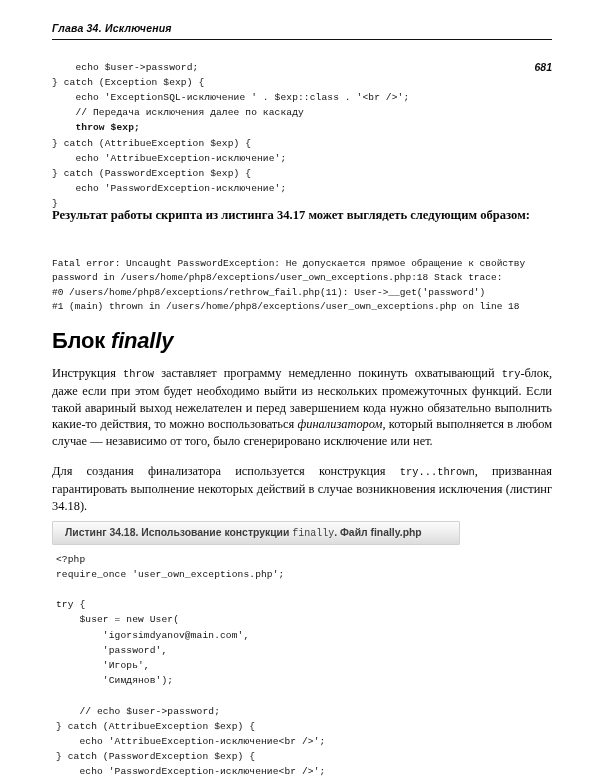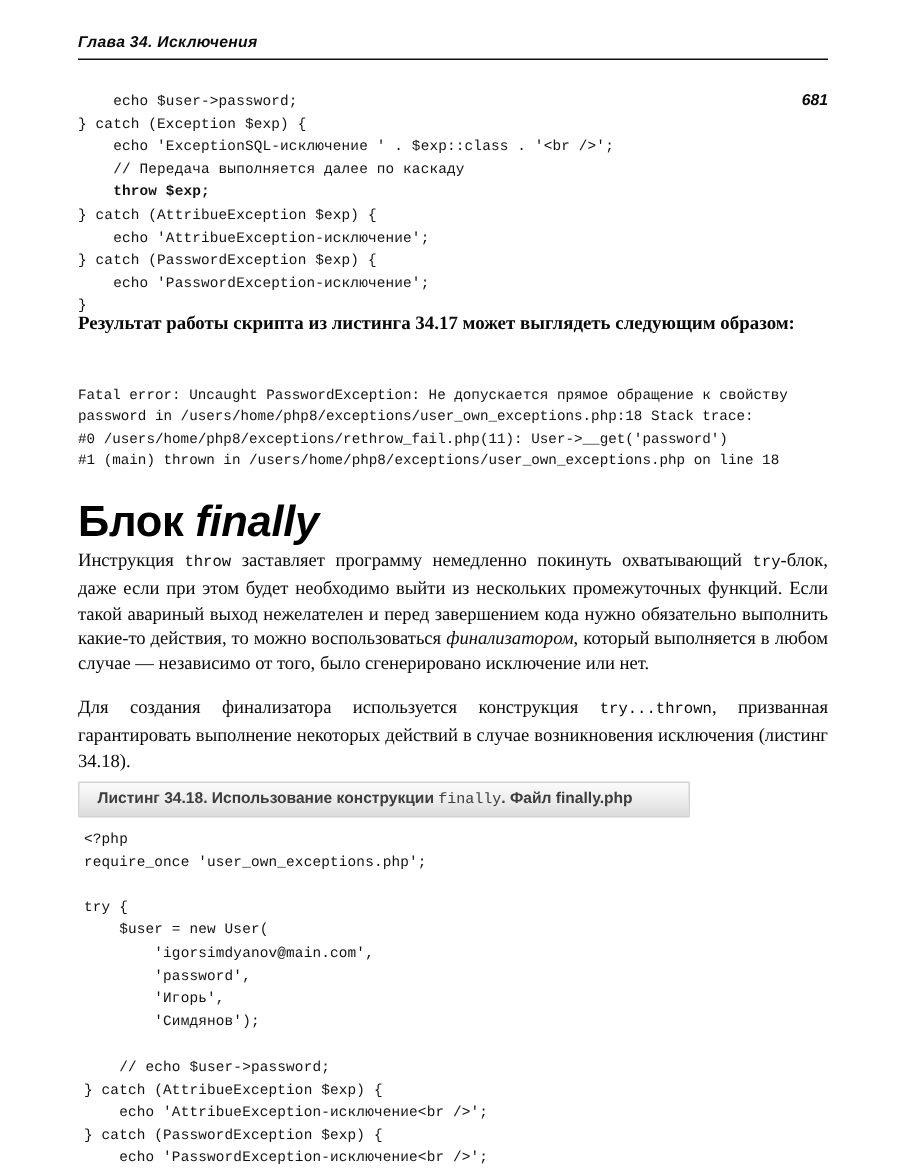--- a/index.html
+++ b/index.html
@@ -110,21 +110,21 @@
   #output-1 { left: 52px; top: 228px; }
   #output-2 { left: 52px; top: 247px; }
 
   
   .h1 {
     position: absolute;
     left: 52px;
     top: 313px;
     font-family: "Liberation Sans", sans-serif;
     font-weight: bold;
-    font-size: 29px;
+    font-size: 22px;
     color: #000;
     letter-spacing: -0.2px;
   }
   .h1 .code-it {
     font-style: italic;
   }
 
   #para-1 { left: 52px; top: 353px; width: 500px; }
   #para-2 { left: 52px; top: 451px; width: 500px; }
 
@@ -165,21 +165,21 @@
 
   <div class="runhead">
     <div class="runhead-title">Глава 34. Исключения</div>
     <div class="runhead-page">681</div>
     <div class="runhead-rule"></div>
   </div>
 
   <pre class="code" id="code-top"><span>    echo $user-&gt;password;</span>
 <span>} catch (Exception $exp) {</span>
 <span>    echo 'ExceptionSQL-исключение ' . $exp::class . '&lt;br /&gt;';</span>
-<span>    // Передача выполняется далее по каскаду</span>
+<span>    // Передача исключения далее по каскаду</span>
 <span class="b">    throw $exp;</span>
 <span>} catch (AttribueException $exp) {</span>
 <span>    echo 'AttribueException-исключение';</span>
 <span>} catch (PasswordException $exp) {</span>
 <span>    echo 'PasswordException-исключение';</span>
 <span>}</span></pre>
 
   <div class="para" id="para-result">Результат работы скрипта из листинга 34.17 может выглядеть следующим образом:</div>
 
   <pre class="output" id="output-2"><span>Fatal error: Uncaught PasswordException: Не допускается прямое обращение к свойству</span>

